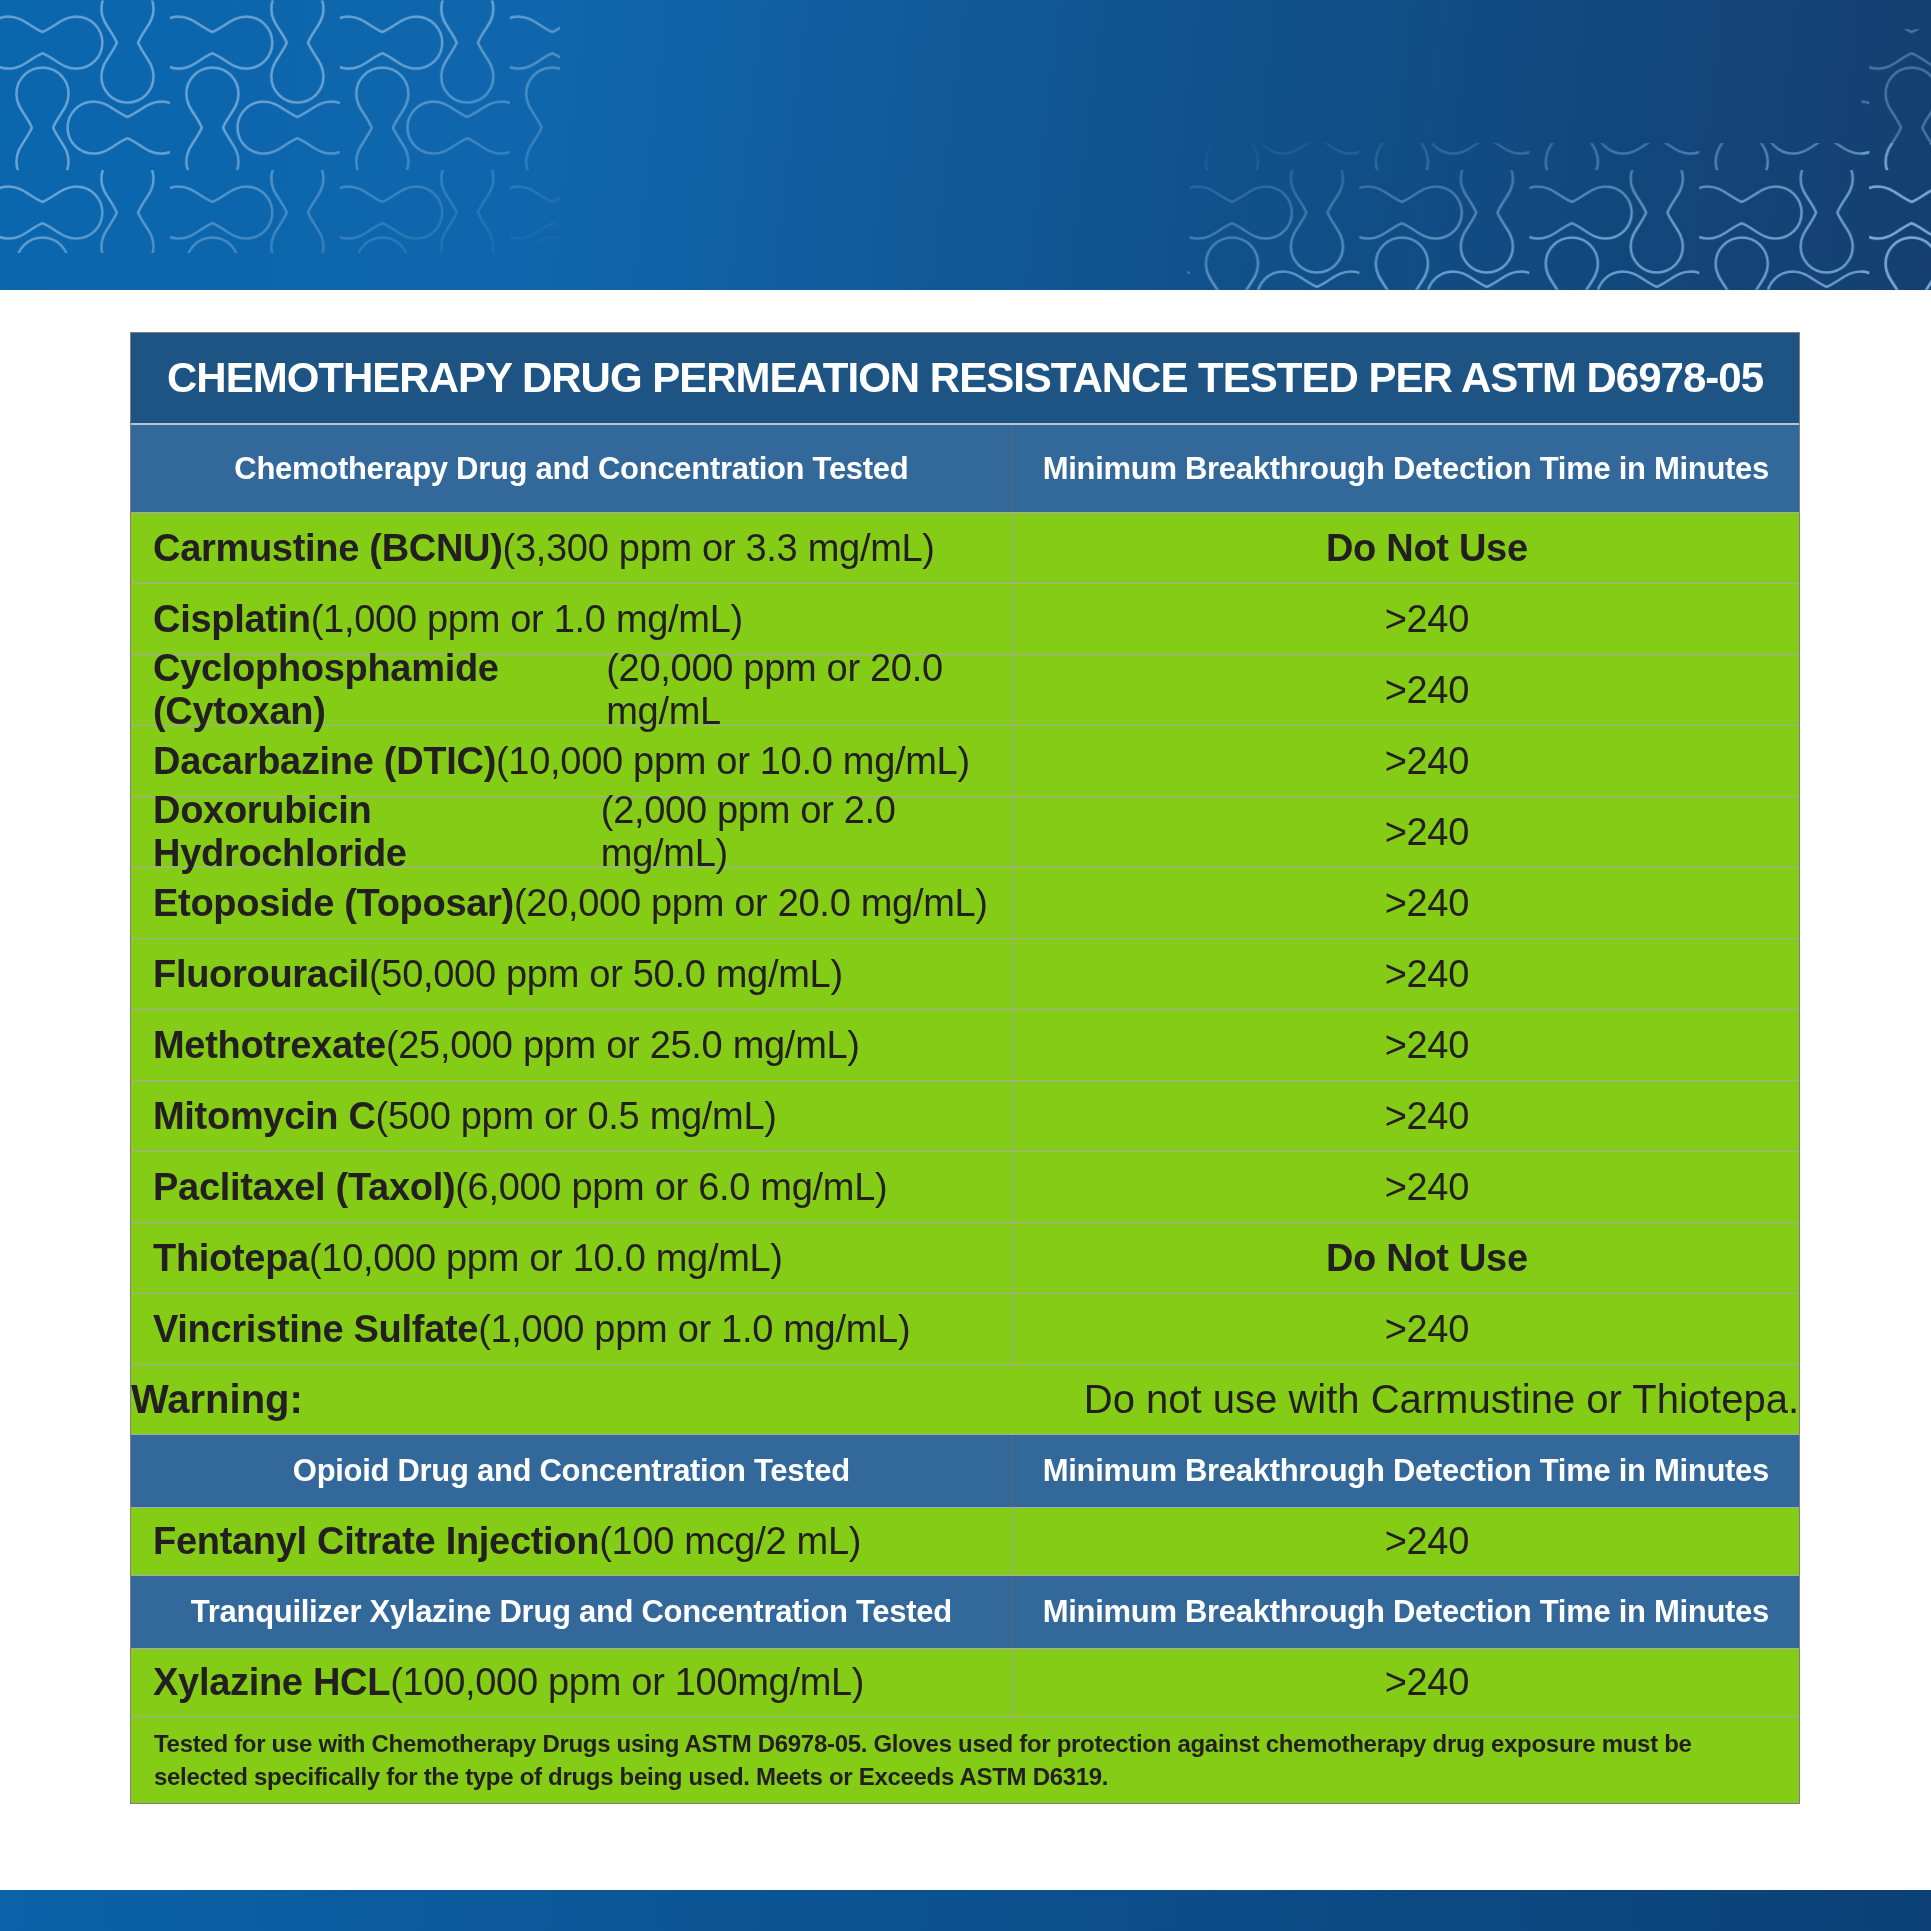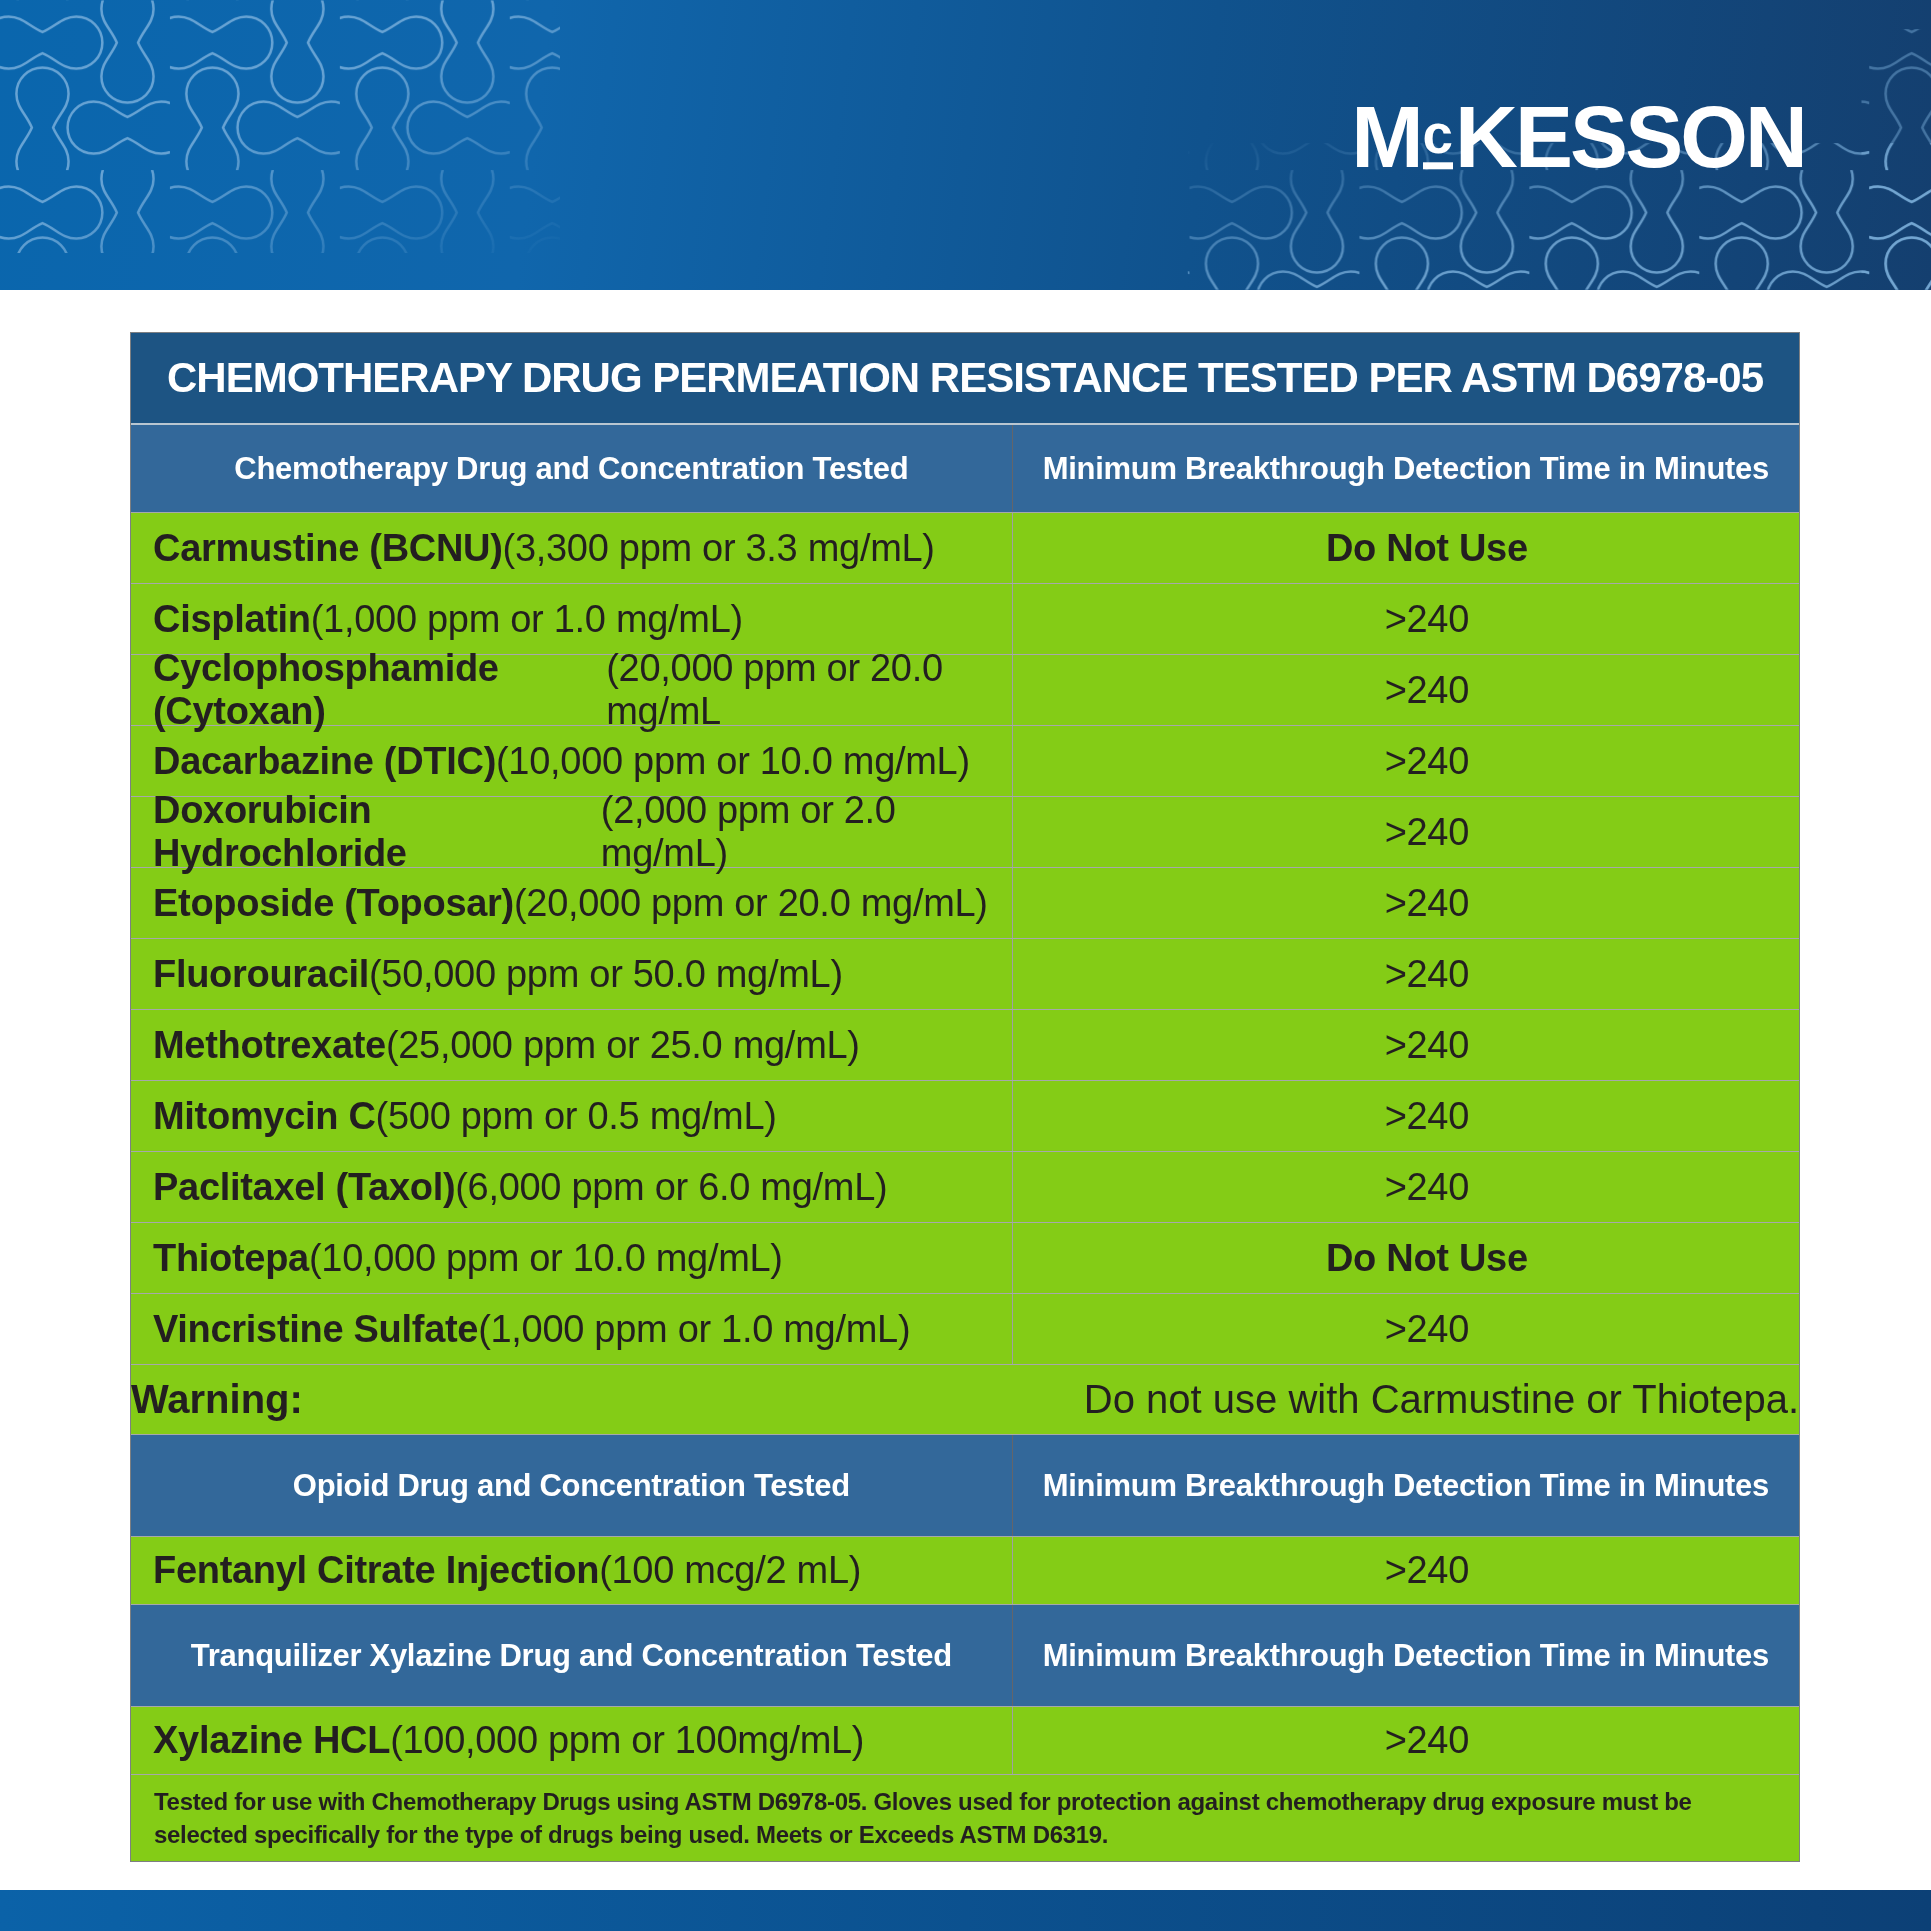--- a/index.html
+++ b/index.html
@@ -28,21 +28,21 @@
   .row.head .cell{justify-content:center;text-align:center;padding:0 11px;}
   .row.head .cell.right{border-left-color:#63656A;}
   .row.under-title{border-top:2.9px solid #B9C6D1;}
   .row.data{height:71px;font-size:38px;letter-spacing:-0.3px;}
   .row.data.short{height:68px;}
   .row.data .drug{font-weight:700;}
   .row.data .val{font-weight:400;}
   .row.data .val.bold,.bold{font-weight:700;}
   .row.warning{height:70px;font-size:40px;align-items:center;justify-content:space-between;text-align:center;}
   .row.warning .wlabel{font-weight:700;}
-  .row.head.tall{height:102px;}
+  .row.head.tall{height:73px;}
   .row.footnote{height:87px;font-size:24px;font-weight:700;letter-spacing:-0.3px;line-height:1.38;
                 align-items:center;padding:0 23px;}
   .row.footnote .note{max-width:1583px;}
 
   
   .bottom-bar{position:absolute;left:0;top:1890px;width:1931px;height:41px;
               background:linear-gradient(90deg,#0B62A8 0%,#0C4076 100%);}
 </style>
 </head>
 <body>
@@ -73,21 +73,20 @@
             <rect x="0" y="0" width="580" height="262" fill="url(#fadeTL)"></rect>
           </mask>
         <mask id="mBR">
             <rect x="1230" y="148" width="770" height="152" fill="url(#fadeBR)"></rect>
           </mask>
       </defs>
       <rect x="0" y="0" width="580" height="262" fill="url(#molecules)" mask="url(#mTL)" opacity="0.8"></rect>
       <rect x="1230" y="148" width="770" height="152" fill="url(#molecules)" mask="url(#mBR)" opacity="0.8"></rect>
       <rect x="1928" y="30" width="72" height="270" fill="url(#molecules)" opacity="0.45"></rect>
     </svg>
-    <div class="logo"><span>M</span><span class="logo-c">c</span><span>KESSON</span></div>
   </header>
 
   <main class="sheet">
 
     <div class="title-bar">
       <span>CHEMOTHERAPY DRUG PERMEATION RESISTANCE TESTED PER ASTM D6978-05</span>
     </div>
 
     <div class="row head under-title">
       <div class="cell left">Chemotherapy Drug and Concentration Tested</div>

